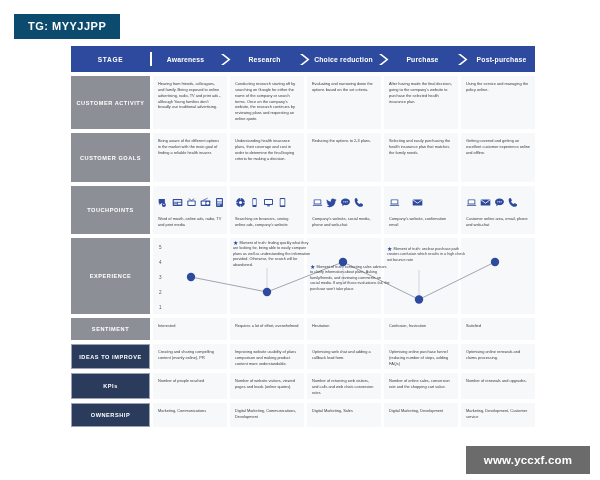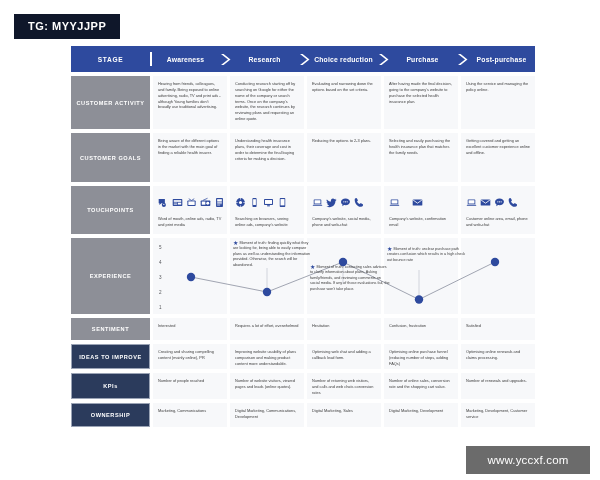--- a/index.html
+++ b/index.html
@@ -17,21 +17,21 @@
     width: 600px;
     height: 480px;
     background: #ffffff;
   }
 
   
   .tg-badge {
     position: absolute;
     left: 14px;
     top: 14px;
-    background: #0f172a;
+    background: #0c4a6e;
     color: #ffffff;
     font-size: 11px;
     font-weight: bold;
     letter-spacing: 0.5px;
     padding: 7px 14px;
     line-height: 1;
   }
 
   
   .watermark {
@@ -40,20 +40,21 @@
     top: 446px;
     width: 124px;
     height: 28px;
     background: #6b6b6b;
     color: #ffffff;
     font-size: 11.5px;
     display: flex;
     align-items: center;
     justify-content: center;
     letter-spacing: 0.2px;
+    font-weight: bold;
   }
 
   
   .board {
     position: absolute;
     left: 71px;
     top: 46px;
     width: 464px;
   }
 

